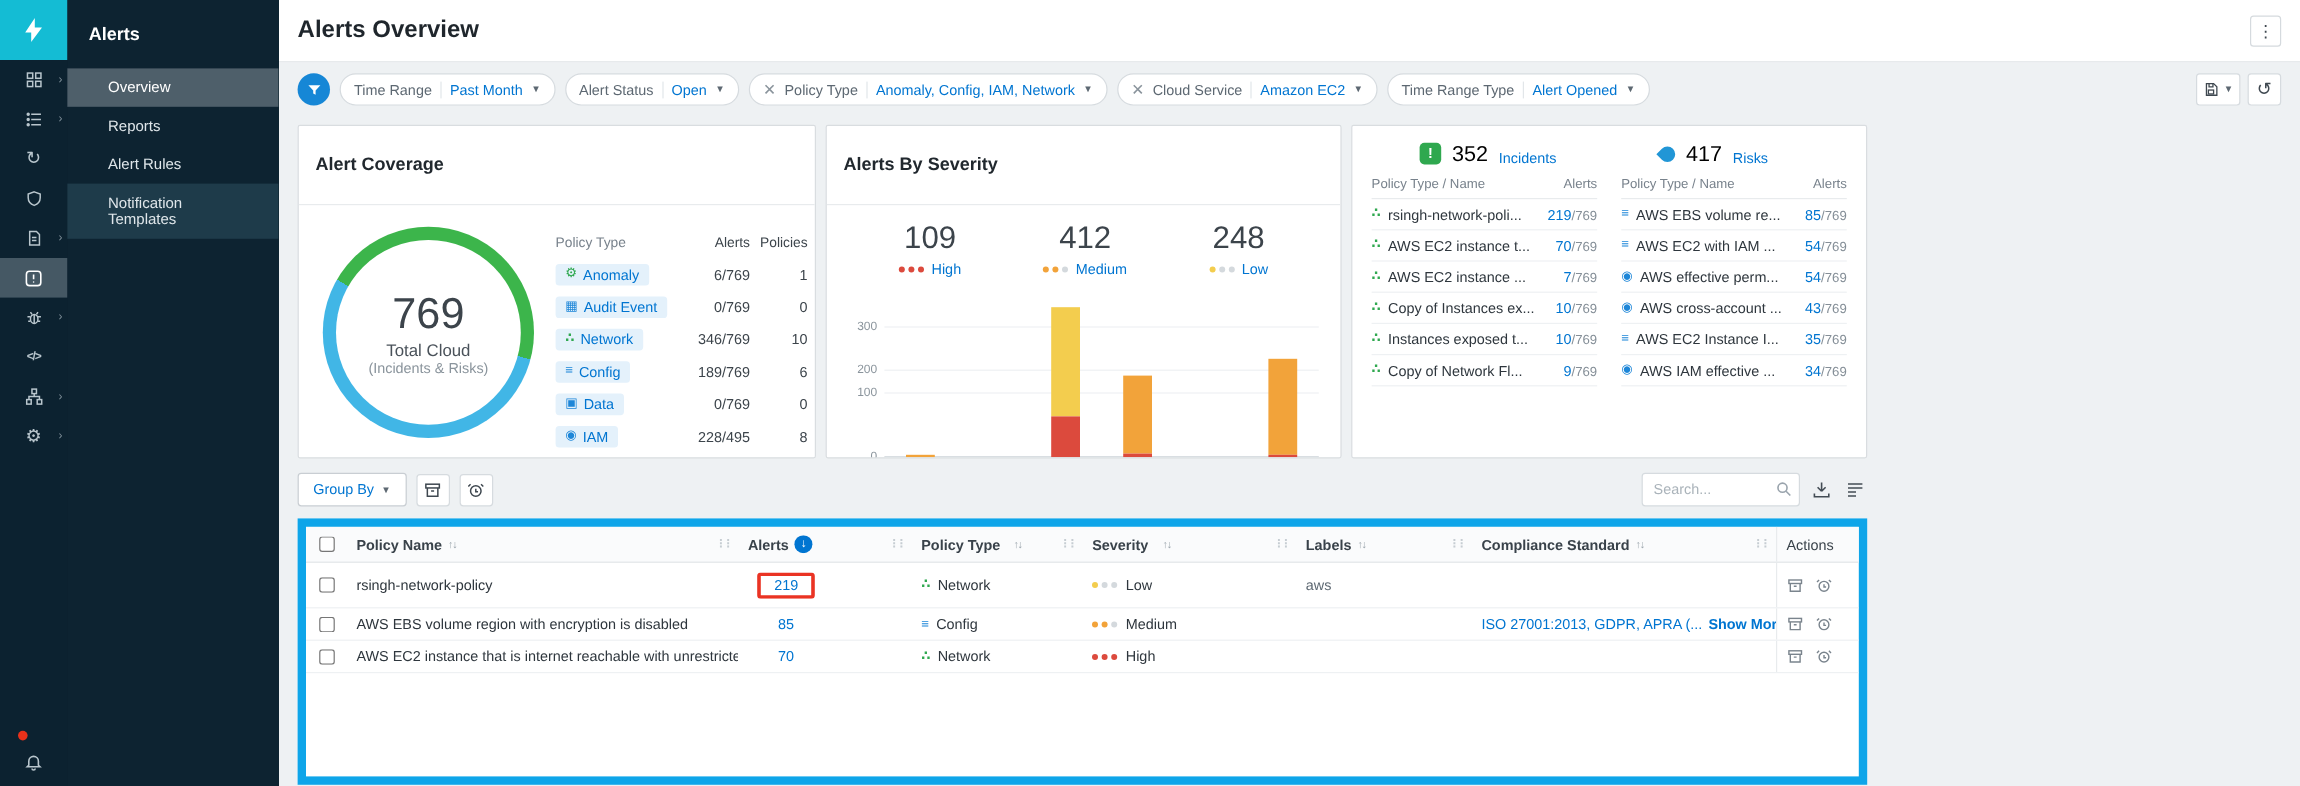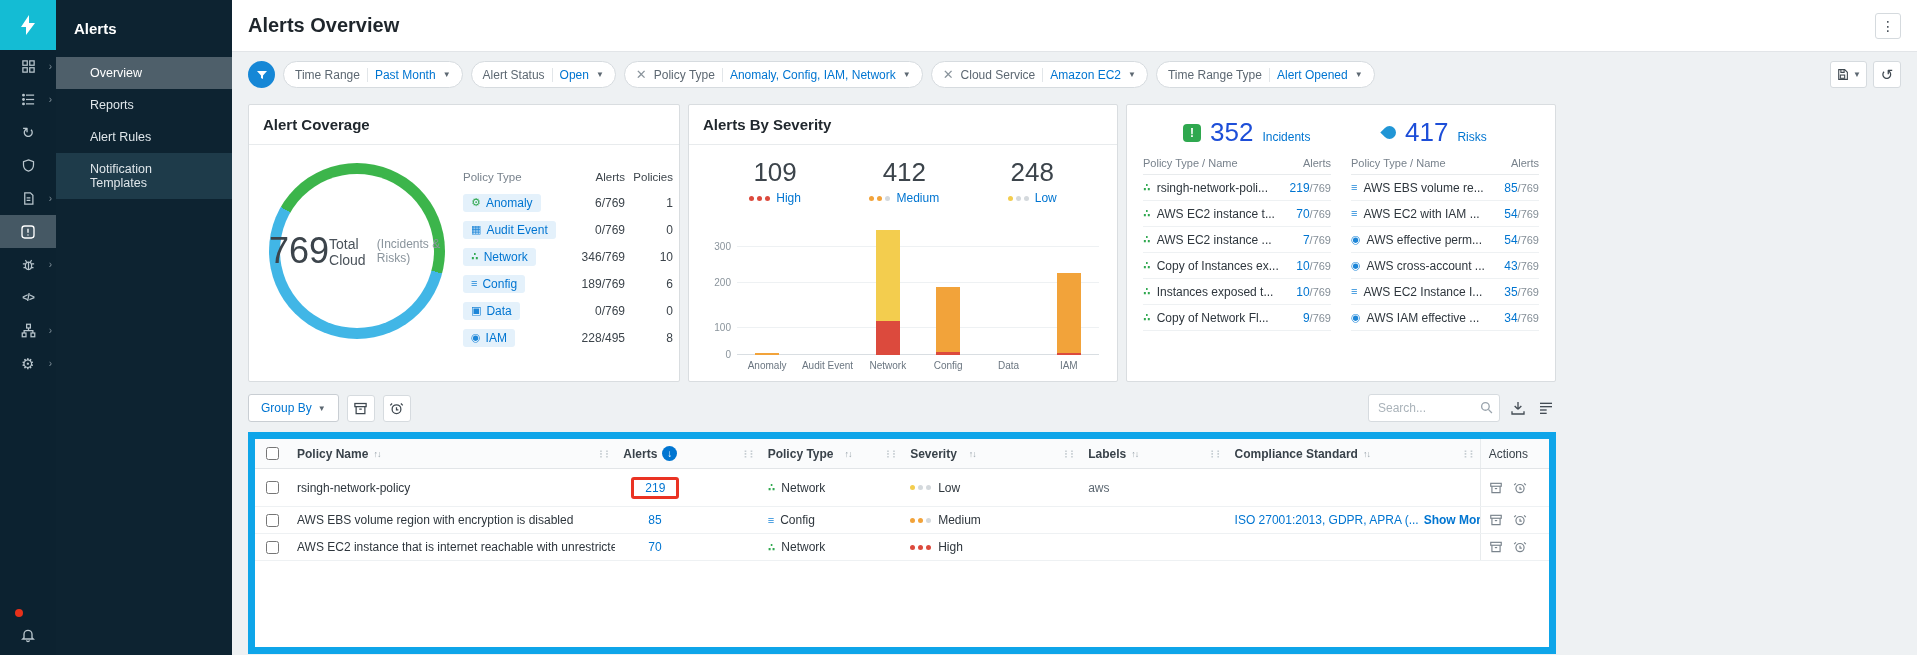--- a/index.html
+++ b/index.html
@@ -36,27 +36,27 @@
 .pill-label{color:#5d6872}
 .pill-sep{width:1px;height:14px;background:#e2e6e9}
 .pill-value{color:#0075d1}
 .caret{color:#5d6872;font-size:8px}
 .filter-right{margin-left:auto;display:flex;gap:6px}
 .tool-btn{height:27px;min-width:28px;border:1px solid #d6dbdf;background:#fff;border-radius:3px;display:flex;align-items:center;justify-content:center;gap:4px;color:#3f4850;padding:0 5px}
 .undo-glyph{font-size:15px;line-height:1;color:#3f4850}
 
 .cards{display:flex;gap:8px;padding:8px 16px 0}
 .card{background:#fff;border:1px solid #d9dde0;border-radius:2px;height:278px;overflow:hidden}
-.card-hd{padding:11px 14px;font-size:15px;font-weight:bold;color:#21282e;border-bottom:1px solid #e8ebed}
+.card-hd{padding:24px 14px;font-size:15px;font-weight:bold;color:#21282e;border-bottom:1px solid #e8ebed}
 .card-coverage{width:432px}.card-severity{width:430px}.card-tir{width:430px}
 
 .cov-body{display:flex;padding:18px 14px 0 20px}
 .donut{position:relative;width:176px;height:176px;border-radius:50%;flex-shrink:0}
 .donut::after{content:"";position:absolute;inset:11px;background:#fff;border-radius:50%}
-.donut-center{position:absolute;inset:0;display:flex;flex-direction:row;align-items:center;justify-content:center;z-index:2}
+.donut-center{position:absolute;inset:0;display:flex;flex-direction:column;align-items:center;justify-content:center;z-index:2}
 .donut-total{font-size:36px;color:#3c444b}
 .donut-l1{font-size:14px;color:#4a525a;margin-top:2px}
 .donut-l2{font-size:12px;color:#8a949c}
 .cov-table{flex:1;margin-left:18px;margin-top:2px}
 .cov-row{display:flex;align-items:center;height:27px}
 .cov-head{color:#78828c;font-size:11.5px;height:24px}
 .cov-c1{width:104px;display:flex}
 .cov-c2{width:58px;text-align:right;color:#3c444b}
 .cov-c3{width:48px;text-align:right;color:#3c444b}
 .pt{display:inline-flex;align-items:center;gap:5px;background:#e4f1fb;border-radius:3px;padding:2px 8px;color:#0075d1;cursor:pointer}
@@ -82,21 +82,21 @@
 .gridline{position:absolute;left:0;right:0;height:1px;background:#eef1f3}
 .gridline.base{background:#d9dee2}
 .ytick{position:absolute;left:-34px;top:-5px;width:28px;text-align:right;font-size:10px;color:#8a949c}
 .bars{position:absolute;inset:0;display:flex}
 .bar-col{flex:1;display:flex;flex-direction:column;justify-content:flex-end;align-items:center;height:100%;cursor:pointer}
 .bar-stack{display:flex;flex-direction:column-reverse;width:24px}
 .bar-label{height:16px;font-size:10px;color:#6b7681;padding-top:5px;white-space:nowrap}
 
 .tir-stats{display:flex;padding:12px 14px 6px}
 .tir-stat{flex:1;display:flex;align-items:center;gap:9px;padding-left:42px;cursor:pointer}
-.tir-num{font-size:26px;color:#1d4ed8}
+.tir-num{font-size:18px;color:#000000}
 .tir-label{color:#0075d1;font-size:12px;margin-top:8px}
 .badge-incident{width:18px;height:18px;border-radius:4px;background:#2fa84f;color:#fff;font-weight:bold;font-size:12px;display:flex;align-items:center;justify-content:center}
 .badge-risk{width:13px;height:13px;background:#2196d6;border-radius:0 50% 50% 50%;transform:rotate(-45deg)}
 .tir-tables{display:flex;gap:20px;padding:0 16px}
 .tir-col{flex:1;min-width:0}
 .tir-thead{display:flex;justify-content:space-between;font-size:11px;color:#78828c;padding:3px 0 5px;border-bottom:1px solid #e8ebed}
 .tir-row{display:flex;align-items:center;justify-content:space-between;height:26px;border-bottom:1px solid #eef1f3}
 .tir-name{display:flex;gap:6px;align-items:center;color:#2e363d;white-space:nowrap;overflow:hidden;cursor:pointer}
 .tir-alerts{white-space:nowrap;flex-shrink:0;margin-left:6px}
 .tir-alerts .t{color:#848e97;font-size:11px}
@@ -402,21 +402,21 @@
               </span>
               <span class="sev-label">Low</span>
             </div>
         </div>
       </div>
       <div class="sev-chart">
         <div>
             <div class="gridline base" style="bottom: 16px;">
               <span class="ytick">0</span>
             </div>
-            <div class="gridline" style="bottom: 43px;">
+            <div class="gridline" style="bottom: 69px;">
               <span class="ytick">100</span>
             </div>
             <div class="gridline" style="bottom: 88.2222px;">
               <span class="ytick">200</span>
             </div>
             <div class="gridline" style="bottom: 124.333px;">
               <span class="ytick">300</span>
             </div>
           </div>
         <div class="bars">

